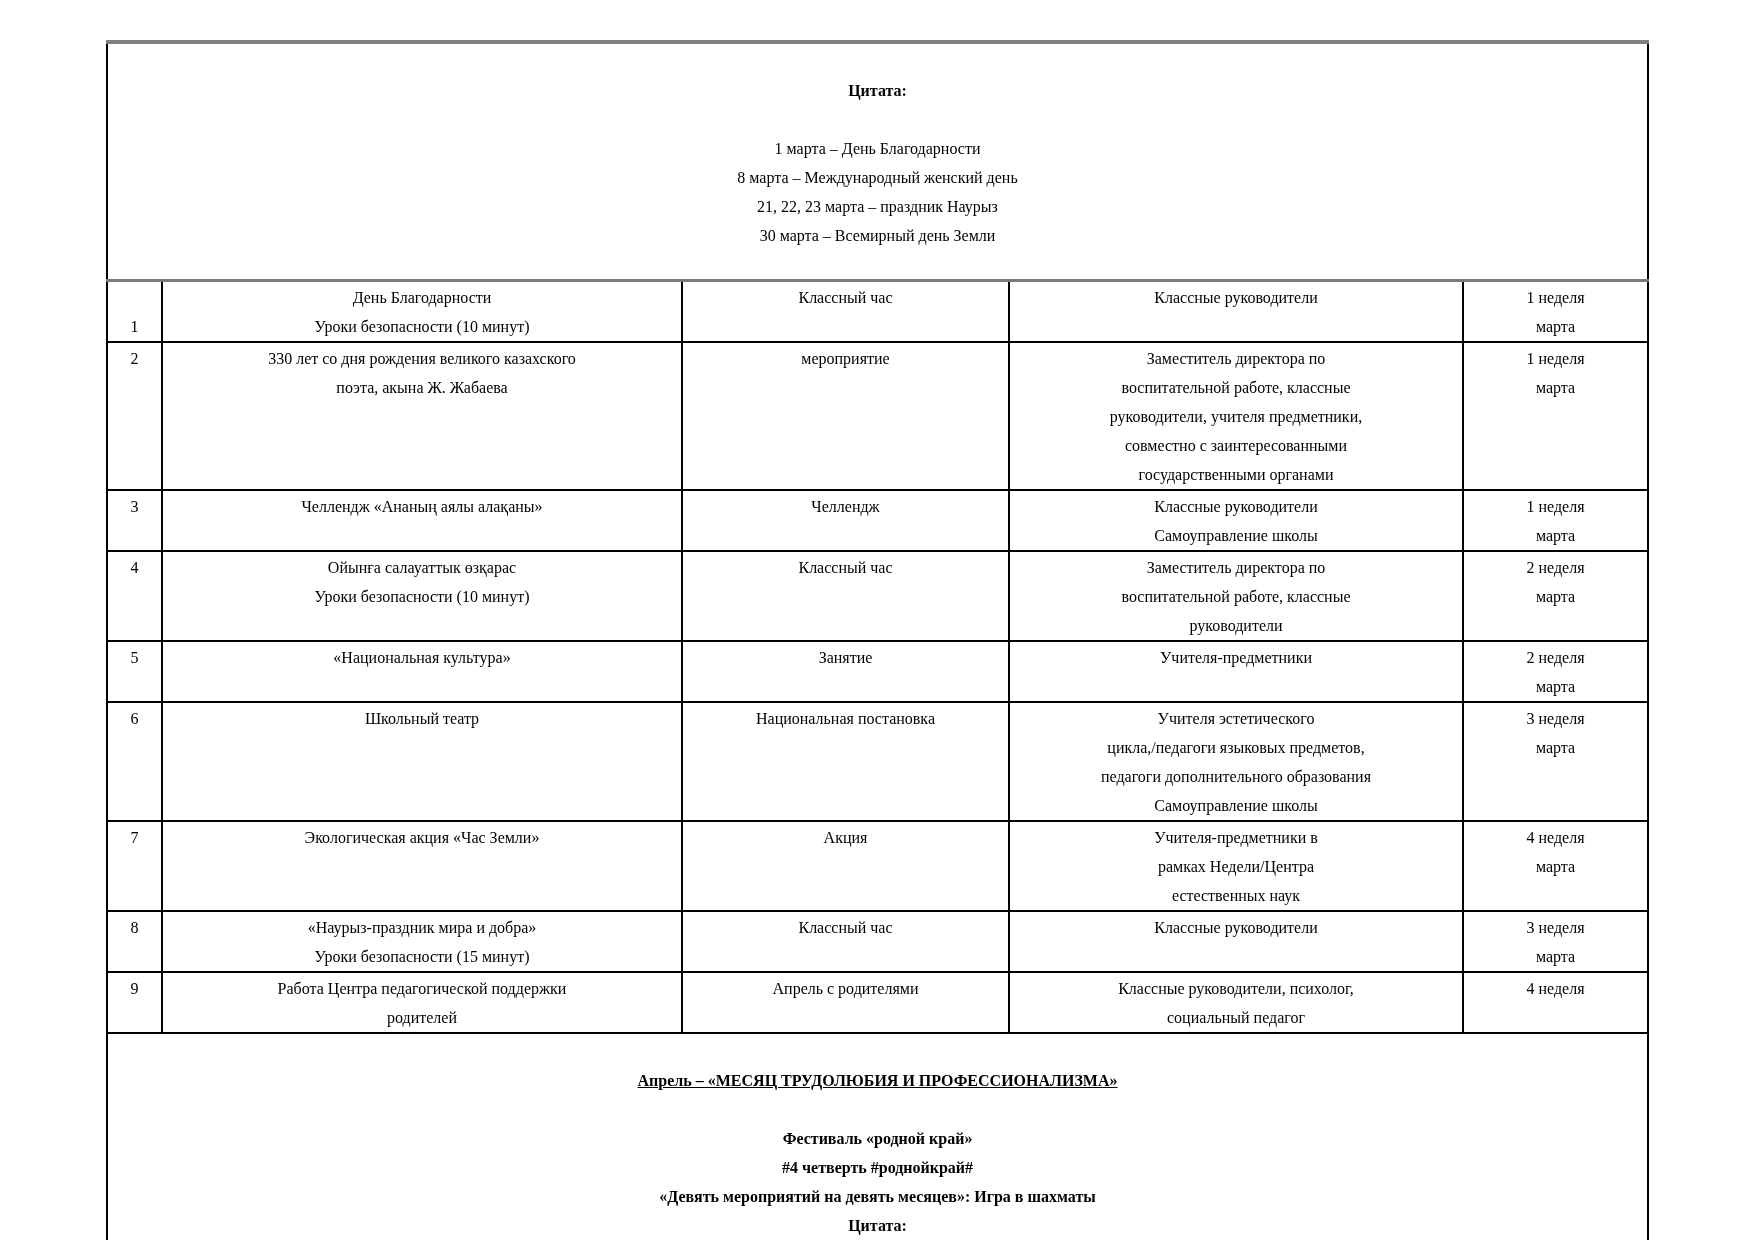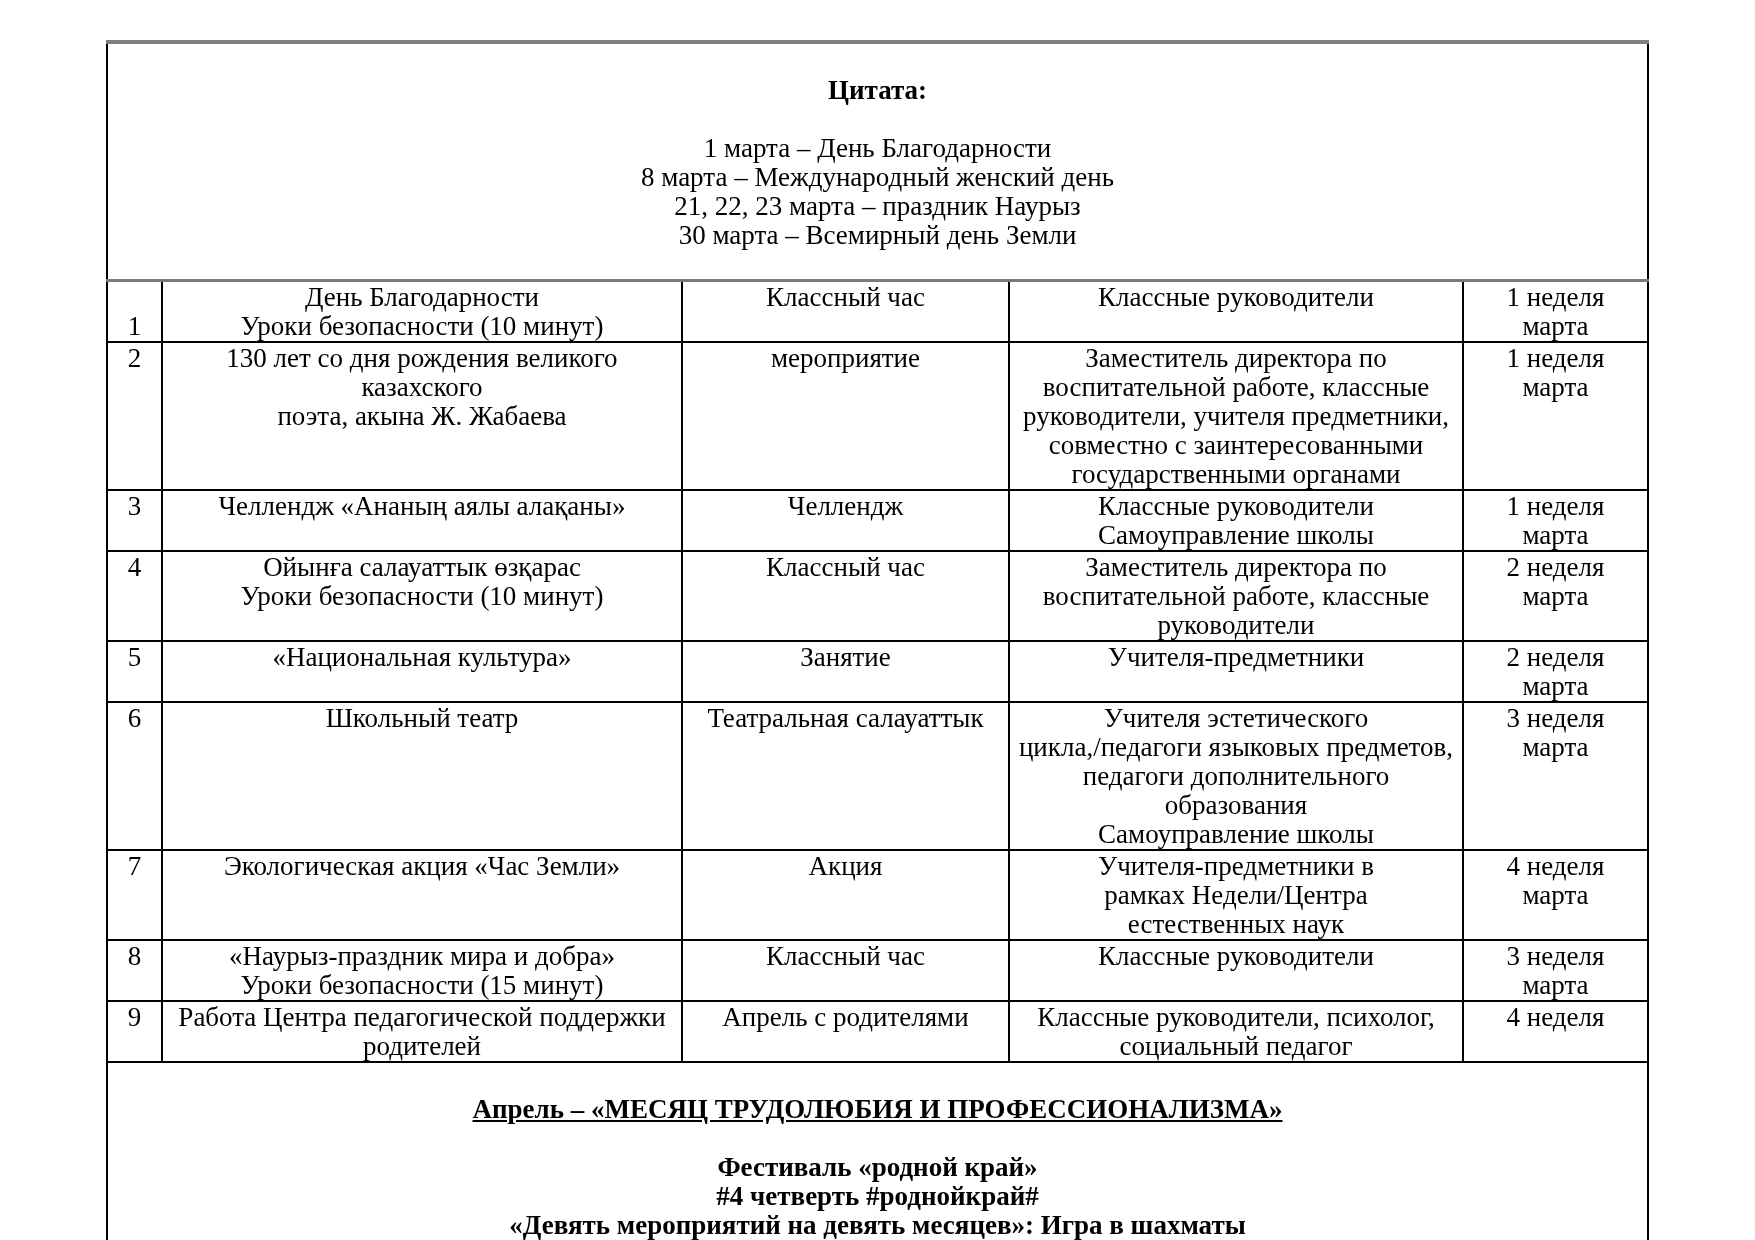--- a/index.html
+++ b/index.html
@@ -20,21 +20,21 @@
     border-bottom:4px solid #7f7f7f;
     border-left:2px solid #000;
     border-right:2px solid #000;
     box-shadow:0 2px 0 #c9c9c9;
   }
   td{
     border:2px solid #000;
     vertical-align:top;
     text-align:center;
     padding:1px 6px 0 6px;
-    font-size:27px;
+    font-size:16px;
     line-height:29px;
     white-space:pre-line;
     overflow:hidden;
   }
   .quote-cell{
     height:150px;
     border-bottom:3px solid #7a7a7a;
     padding-top:3px;
   }
   .april-cell{
@@ -80,21 +80,21 @@
           <td class="valign-bottom">1</td>
           <td>День Благодарности
 Уроки безопасности (10 минут)</td>
           <td>Классный час</td>
           <td>Классные руководители</td>
           <td>1 неделя
 марта</td>
         </tr>
         <tr>
           <td>2</td>
-          <td>130 лет со дня рождения великого казахского
+          <td>330 лет со дня рождения великого казахского
 поэта, акына Ж. Жабаева</td>
           <td>мероприятие</td>
           <td>Заместитель директора по
 воспитательной работе, классные
 руководители, учителя предметники,
 совместно с заинтересованными
 государственными органами</td>
           <td>1 неделя
 марта</td>
         </tr>
@@ -122,21 +122,21 @@
           <td>5</td>
           <td>«Национальная культура»</td>
           <td>Занятие</td>
           <td>Учителя-предметники</td>
           <td>2 неделя
 марта</td>
         </tr>
         <tr>
           <td>6</td>
           <td>Школьный театр</td>
-          <td>Театральная салауаттык</td>
+          <td>Национальная постановка</td>
           <td>Учителя эстетического
 цикла,/педагоги языковых предметов,
 педагоги дополнительного образования
 Самоуправление школы</td>
           <td>3 неделя
 марта</td>
         </tr>
         <tr>
           <td>7</td>
           <td>Экологическая акция «Час Земли»</td>

